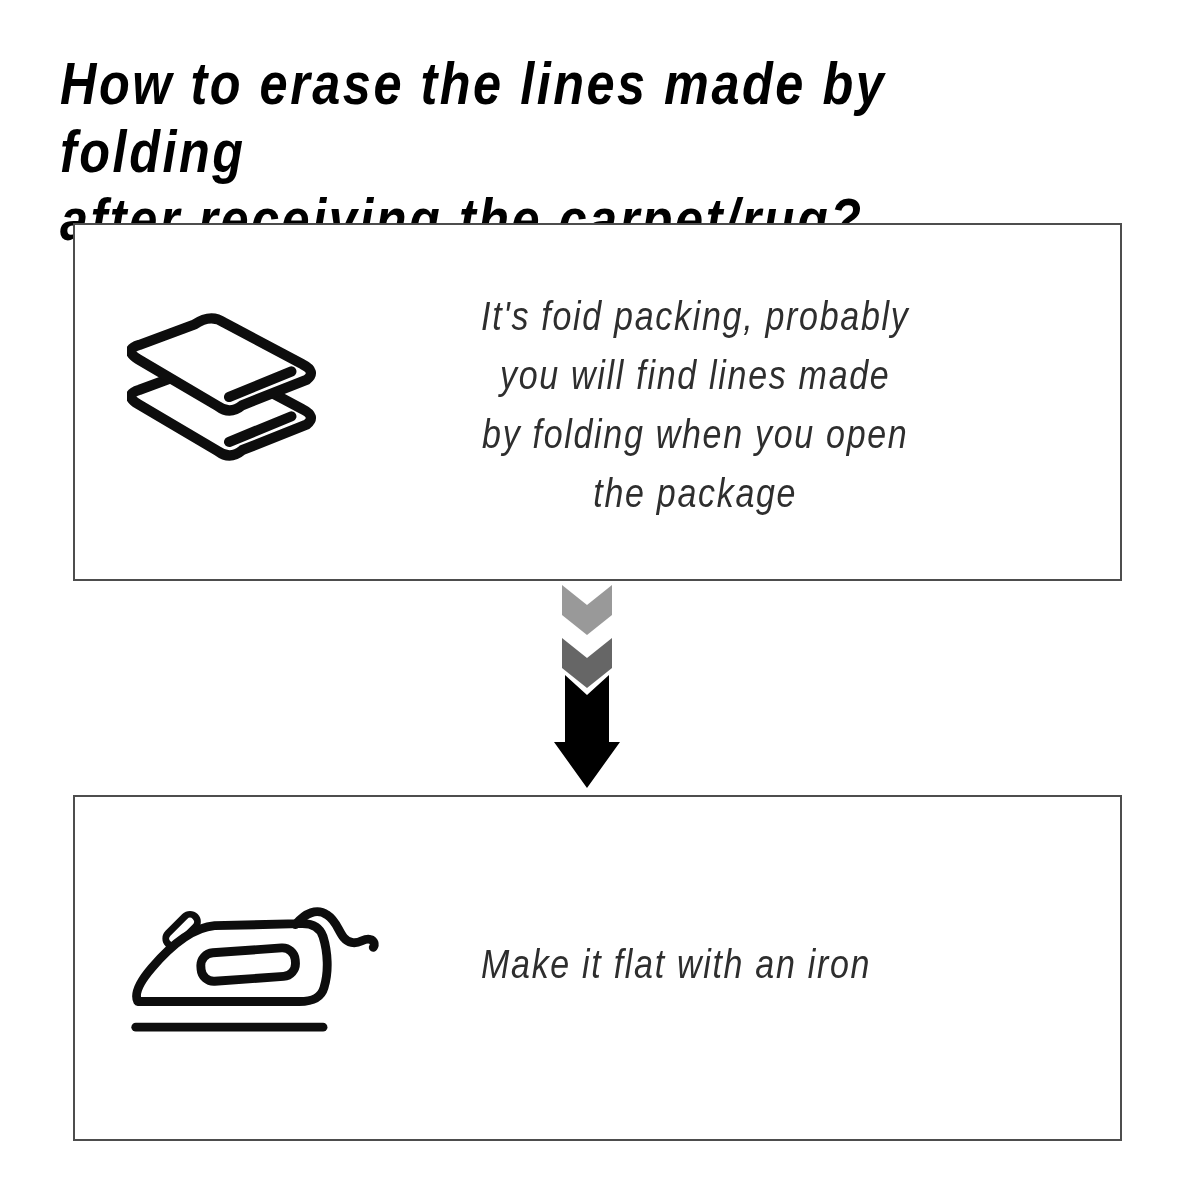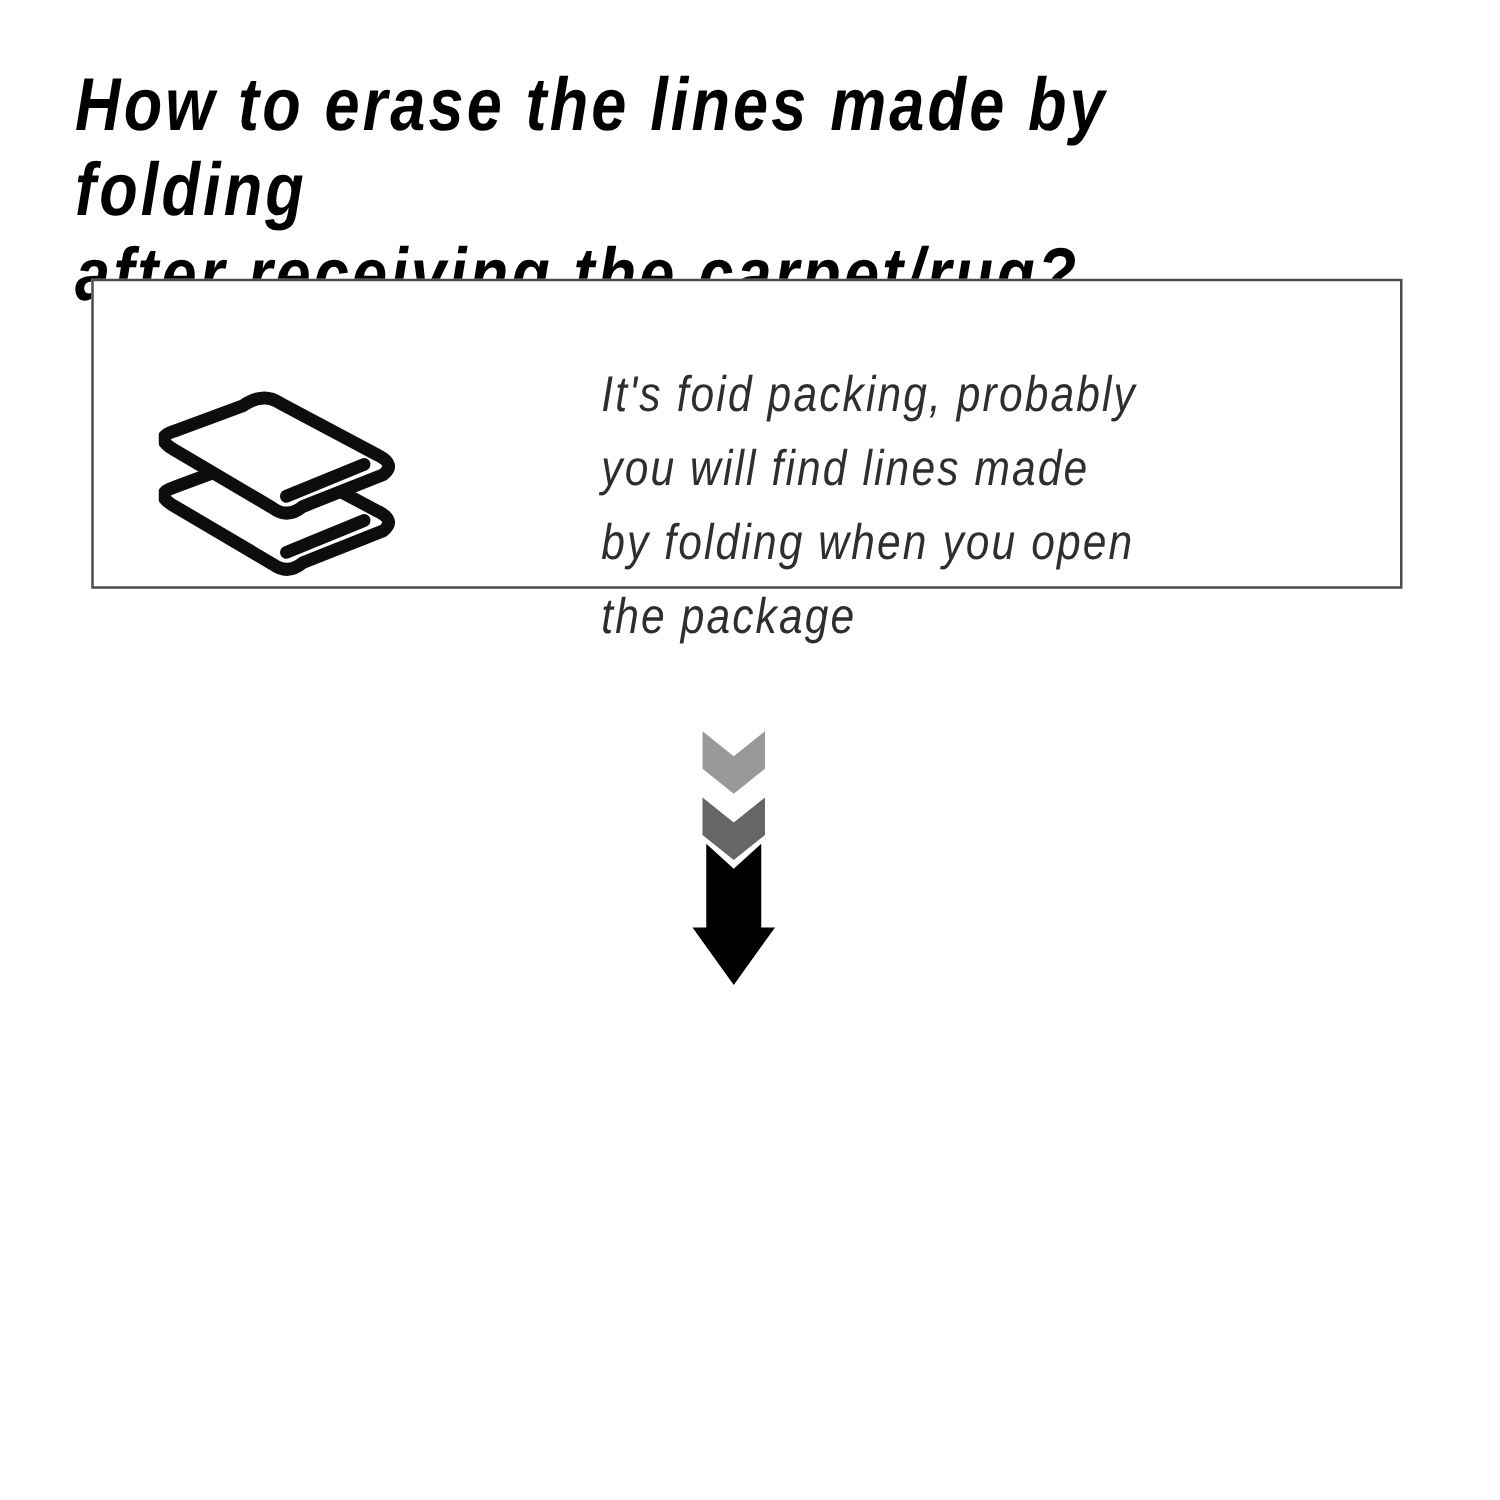--- a/index.html
+++ b/index.html
@@ -26,21 +26,21 @@
     transform: scaleX(0.84);
     transform-origin: left top;
   }
   .step-box {
     position: absolute;
     left: 73px;
     width: 1049px;
     border: 2px solid #4d4d4d;
     background: #ffffff;
   }
-  .step-box.box-1 { top: 223px; height: 248px; }
+  .step-box.box-1 { top: 223px; height: 358px; text-align: center; }
   .step-box.box-2 { top: 795px; height: 346px; }
   .step-text {
     position: absolute;
     left: 406px;
     font-size: 40px;
     font-weight: 300;
     color: #2e2e2e;
     letter-spacing: 2px;
     line-height: 59px;
     white-space: pre-line;
@@ -91,14 +91,39 @@
   </section>
 
   <div class="arrow-wrap">
     <svg viewBox="0 0 70 207" aria-hidden="true">
       <path d="M 10,2 L 35,22 L 60,2 L 60,32 L 35,52 L 10,32 Z" fill="#999999" stroke="#ffffff" stroke-width="4" paint-order="stroke"></path>
       <path d="M 10,55 L 35,75 L 60,55 L 60,85 L 35,105 L 10,85 Z" fill="#666666" stroke="#ffffff" stroke-width="4" paint-order="stroke"></path>
       <path d="M 13,92 L 35,112 L 57,92 L 57,159 L 68,159 L 35,205 L 2,159 L 13,159 Z" fill="#000000" stroke="#ffffff" stroke-width="4" paint-order="stroke"></path>
     </svg>
   </div>
 
+  <section class="step-box box-2">
+    <div class="icon-wrap iron-icon-wrap">
+      <svg viewBox="0 -8 252 136" fill="none" stroke="#0d0d0d" stroke-width="9" stroke-linecap="round" stroke-linejoin="round" aria-hidden="true">
+
+        <path d="M 42,28 L 59,11" stroke-width="22"></path>
+        <path d="M 42,28 L 59,11" stroke="#ffffff" stroke-width="8"></path>
+
+        <path fill="#ffffff" d="M 6,92
+          C 2,84 8,72 20,58
+          C 38,37 60,17 84,15
+          L 170,13
+          C 184,12 191,17 194,26
+          C 199,42 200,62 195,78
+          C 192,88 184,92 170,92
+          Z"></path>
+
+        <rect x="70" y="40" width="96" height="29" rx="13" transform="rotate(-4 118 54)"></rect>
+
+        <path d="M 166,14 C 176,2 188,-3 198,4 C 211,12 210,29 223,32 C 232,34 235,27 242,29 C 246,30 247,34 245,37"></path>
+
+        <path d="M 4,118 L 194,118"></path>
+      </svg>
+    </div>
+    <p class="step-text">Make it flat with an iron</p>
+  </section>
 
 </div>
 
 </body></html>

